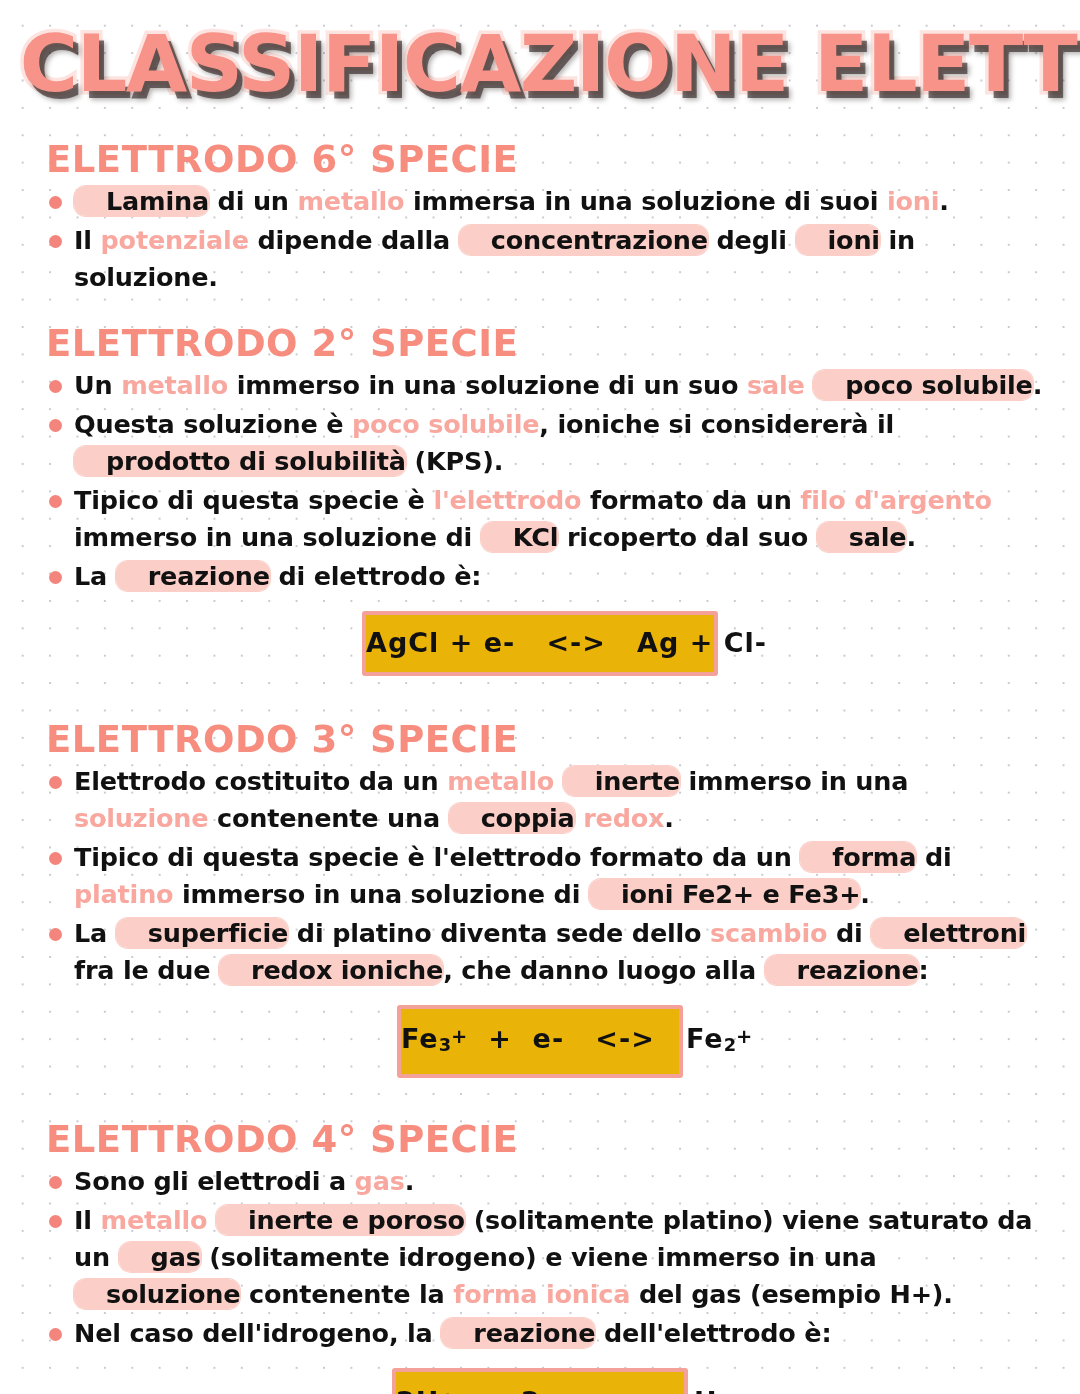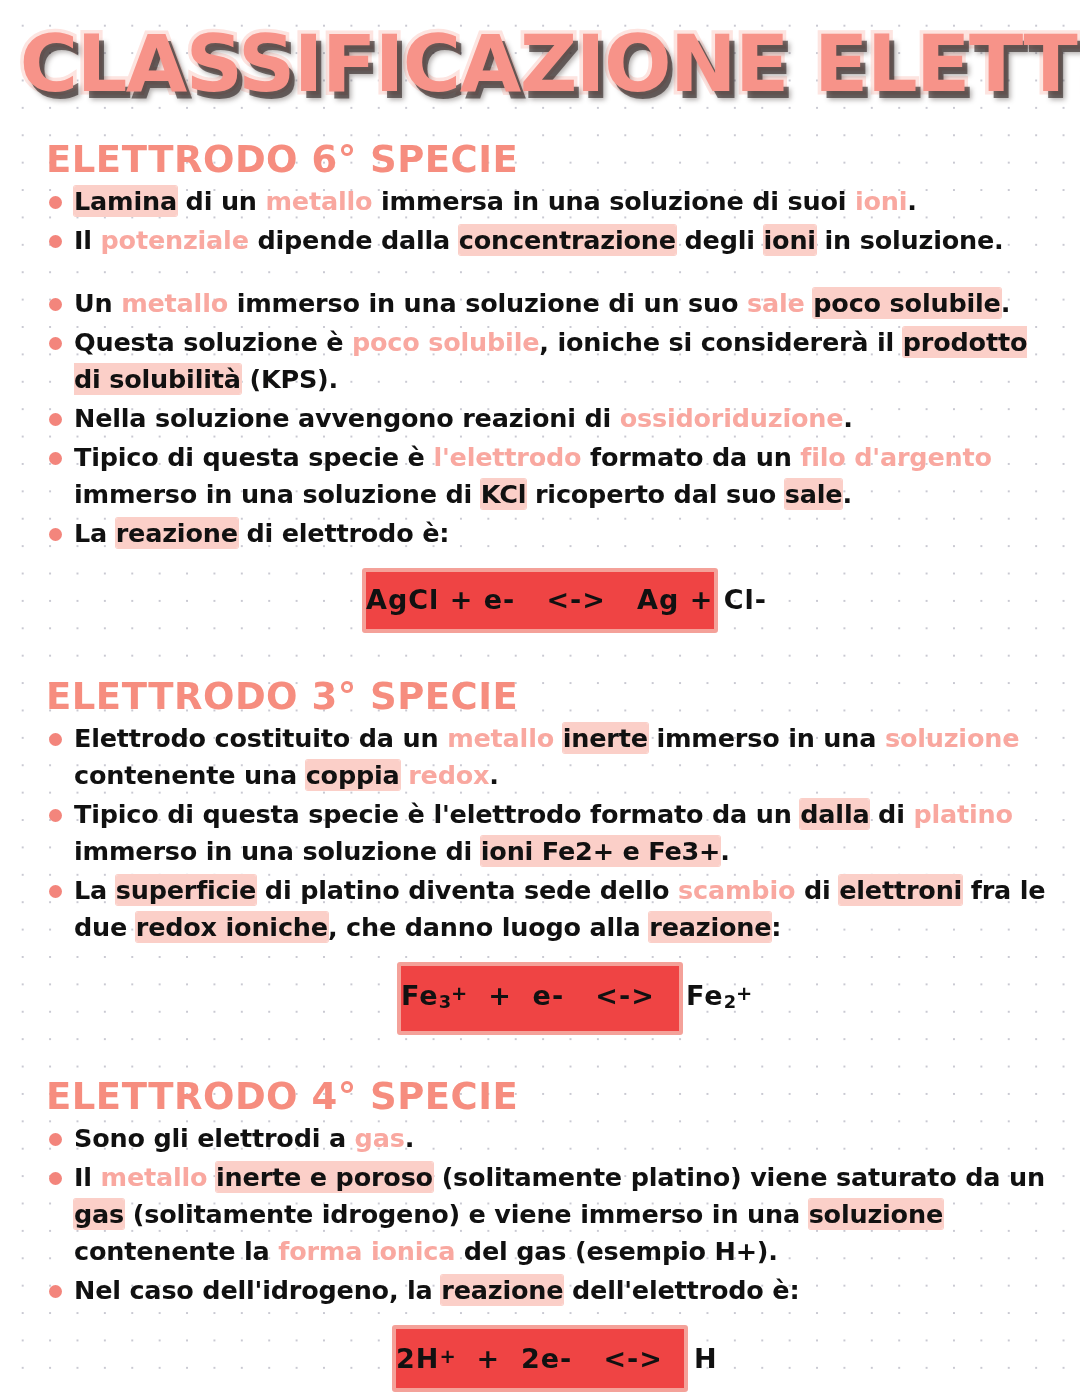--- a/index.html
+++ b/index.html
@@ -89,38 +89,39 @@
     width: 13px;
     height: 13px;
     border-radius: 50%;
     background: #f3857c;
   }
 
   
   .hl {
     background: #fbcfc8;
     box-shadow: 0 0 0 1px #fbcfc8;
-    border-radius: 2px;
+    border-radius: 12px;
     color: #111111;
     font-weight: 800;
+    padding-left: 32px;
   }
   .pk {
     color: #f9a8a0;
     font-weight: 700;
   }
 
   
   .formula-wrap {
     display: flex;
     justify-content: center;
     margin-top: 16px;
   }
   .formula {
     border: 4px solid #f4a199;
-    background: #ef4444;
+    background: #eab308;
     border-radius: 3px;
     font-size: 27px;
     font-weight: 800;
     color: #111111;
     letter-spacing: 1px;
     padding: 12px 26px 13px 26px;
     white-space: pre;
     line-height: 32px;
   }
   .formula sub {
@@ -148,36 +149,36 @@
 
   <div id="sections-root">
       <div class="section sec-1">
         <div class="sec-head">ELETTRODO 6° SPECIE</div>
         <ul class="bullets">
           <li><span class="dot"></span><span class="hl">Lamina</span><span> di un </span><span class="pk">metallo</span><span> immersa in una soluzione di suoi </span><span class="pk">ioni</span><span>.</span></li>
           <li><span class="dot"></span><span>Il </span><span class="pk">potenziale</span><span> dipende dalla </span><span class="hl">concentrazione</span><span> degli </span><span class="hl">ioni</span><span> in soluzione.</span></li>
         </ul>
       </div>
       <div class="section sec-2">
+        <div class="sec-head">ELETTRODO 2° SPECIE</div>
         <ul class="bullets">
           <li><span class="dot"></span><span>Un </span><span class="pk">metallo</span><span> immerso in una soluzione di un suo </span><span class="pk">sale</span><span> </span><span class="hl">poco solubile</span><span>.</span></li>
           <li><span class="dot"></span><span>Questa soluzione è </span><span class="pk">poco solubile</span><span>, ioniche si considererà il </span><span class="hl">prodotto di solubilità</span><span> (KPS).</span></li>
-          <li><span class="dot"></span><span>Nella soluzione avvengono reazioni di </span><span class="pk">ossidoriduzione</span><span>.</span></li>
           <li><span class="dot"></span><span>Tipico di questa specie è </span><span class="pk">l'elettrodo</span><span> formato da un </span><span class="pk">filo d'argento</span><span> immerso in una soluzione di </span><span class="hl">KCl</span><span> ricoperto dal suo </span><span class="hl">sale</span><span>.</span></li>
           <li><span class="dot"></span><span>La </span><span class="hl">reazione</span><span> di elettrodo è:</span></li>
         </ul>
         <div class="formula-wrap">
           <div class="formula f1">AgCl + e-   &lt;-&gt;   Ag + Cl-</div>
         </div>
       </div>
       <div class="section sec-3">
         <div class="sec-head">ELETTRODO 3° SPECIE</div>
         <ul class="bullets">
           <li><span class="dot"></span><span>Elettrodo costituito da un </span><span class="pk">metallo</span><span> </span><span class="hl">inerte</span><span> immerso in una </span><span class="pk">soluzione</span><span> contenente una </span><span class="hl">coppia</span><span> </span><span class="pk">redox</span><span>.</span></li>
-          <li><span class="dot"></span><span>Tipico di questa specie è l'elettrodo formato da un </span><span class="hl">dalla</span><span> di </span><span class="pk">platino</span><span> immerso in una soluzione di </span><span class="hl">ioni Fe2+ e Fe3+</span><span>.</span></li>
+          <li><span class="dot"></span><span>Tipico di questa specie è l'elettrodo formato da un </span><span class="hl">forma</span><span> di </span><span class="pk">platino</span><span> immerso in una soluzione di </span><span class="hl">ioni Fe2+ e Fe3+</span><span>.</span></li>
           <li><span class="dot"></span><span>La </span><span class="hl">superficie</span><span> di platino diventa sede dello </span><span class="pk">scambio</span><span> di </span><span class="hl">elettroni</span><span> fra le due </span><span class="hl">redox ioniche</span><span>, che danno luogo alla </span><span class="hl">reazione</span><span>:</span></li>
         </ul>
         <div class="formula-wrap">
           <div class="formula f2">Fe<sub>3</sub><span class="sup">+</span>  +  e-   &lt;-&gt;   Fe<sub>2</sub><span class="sup">+</span></div>
         </div>
       </div>
       <div class="section sec-4">
         <div class="sec-head">ELETTRODO 4° SPECIE</div>
         <ul class="bullets">
           <li><span class="dot"></span><span>Sono gli elettrodi a </span><span class="pk">gas</span><span>.</span></li>

